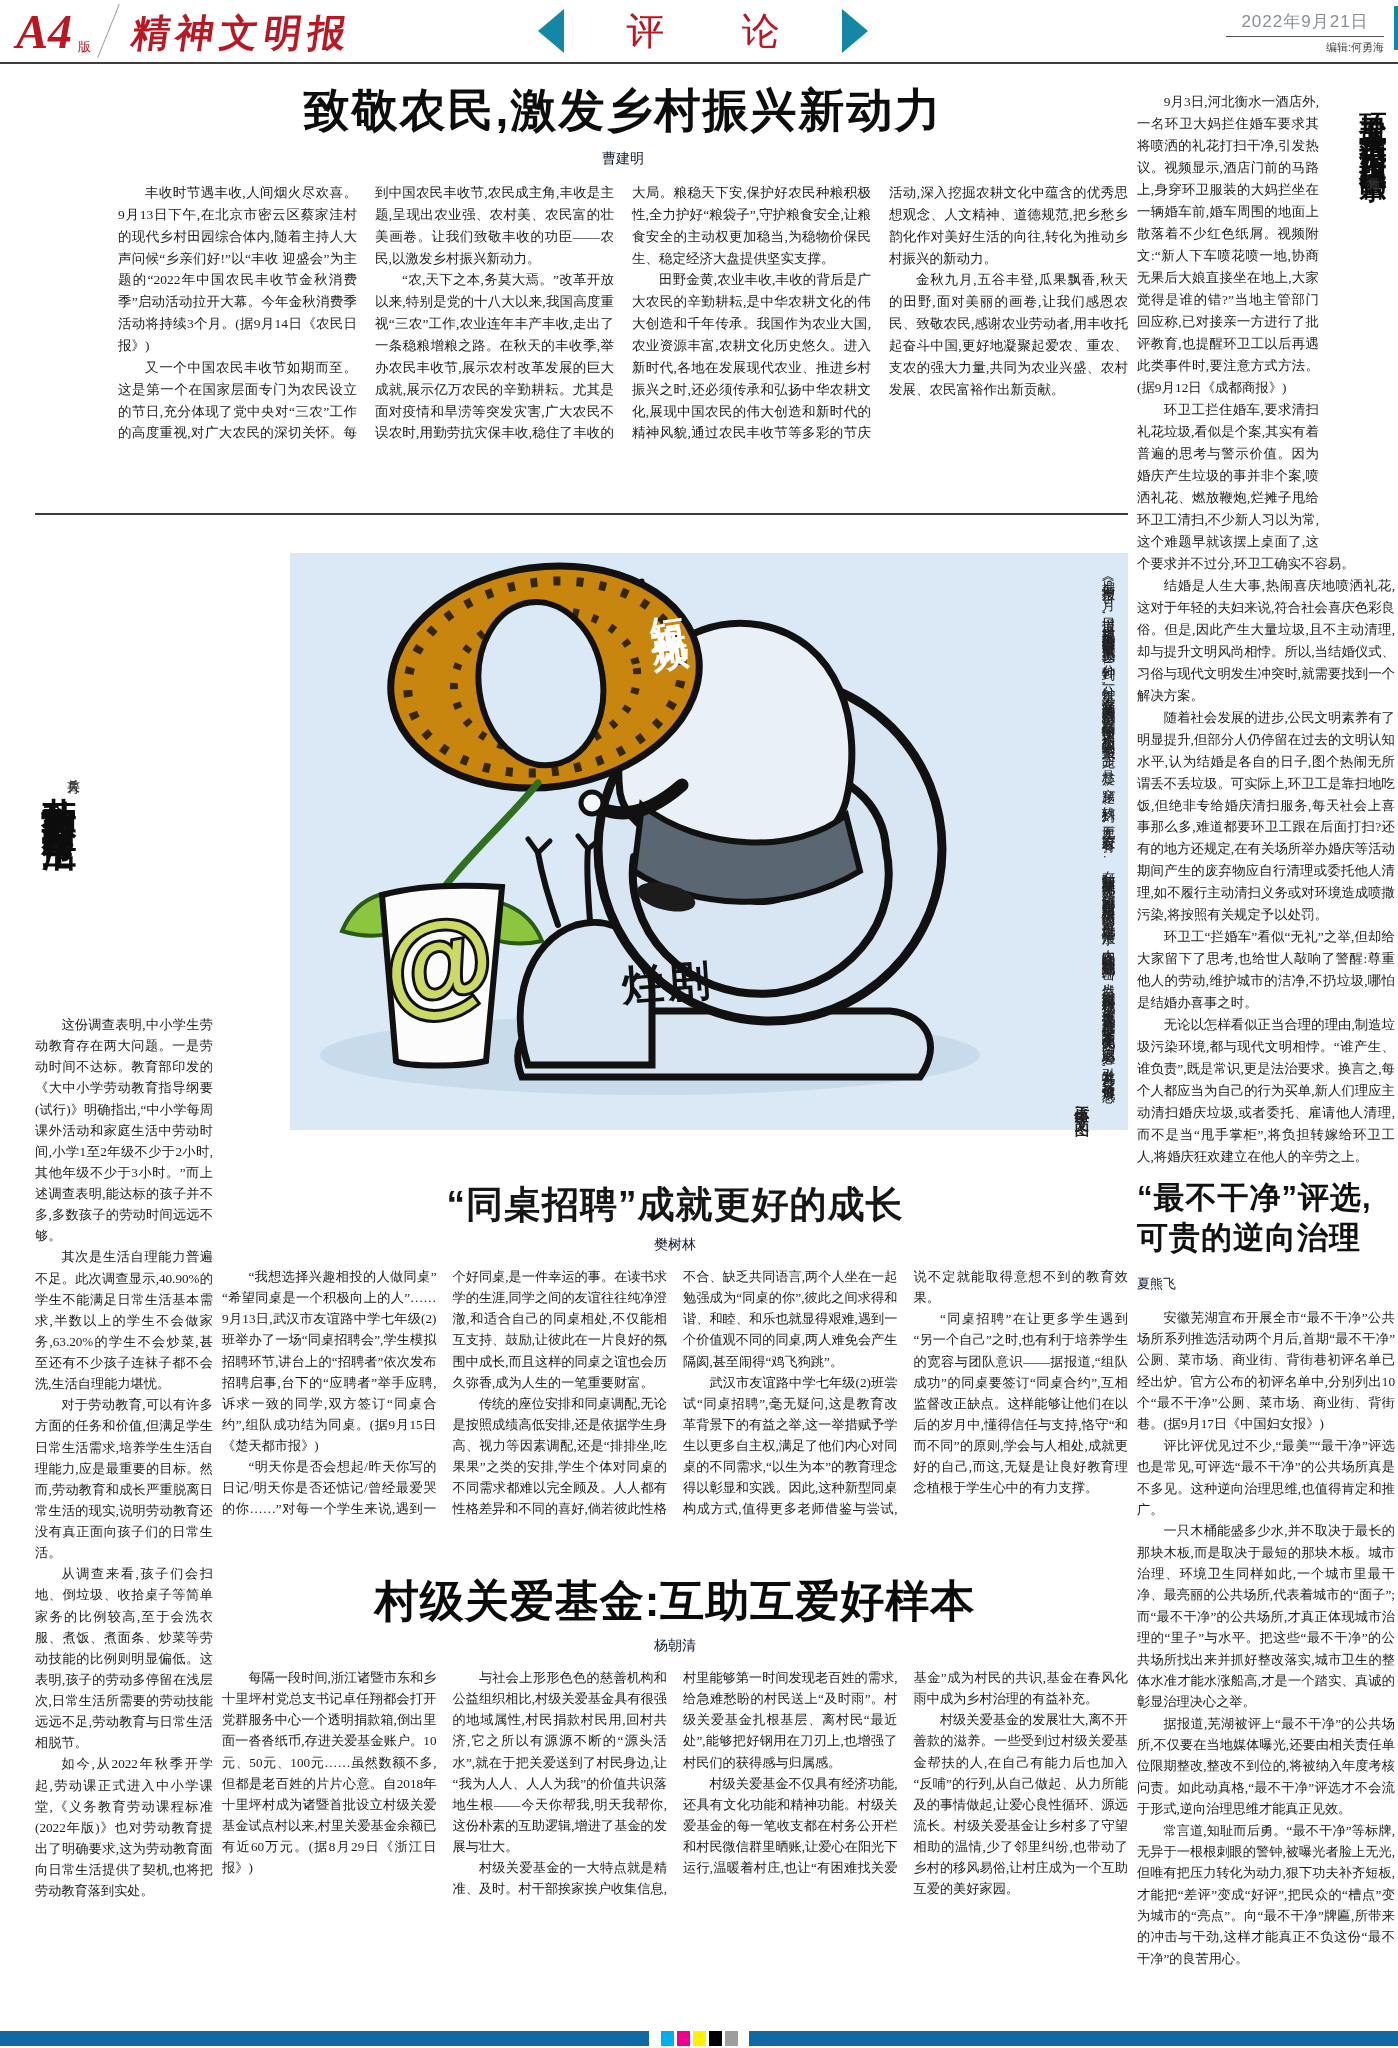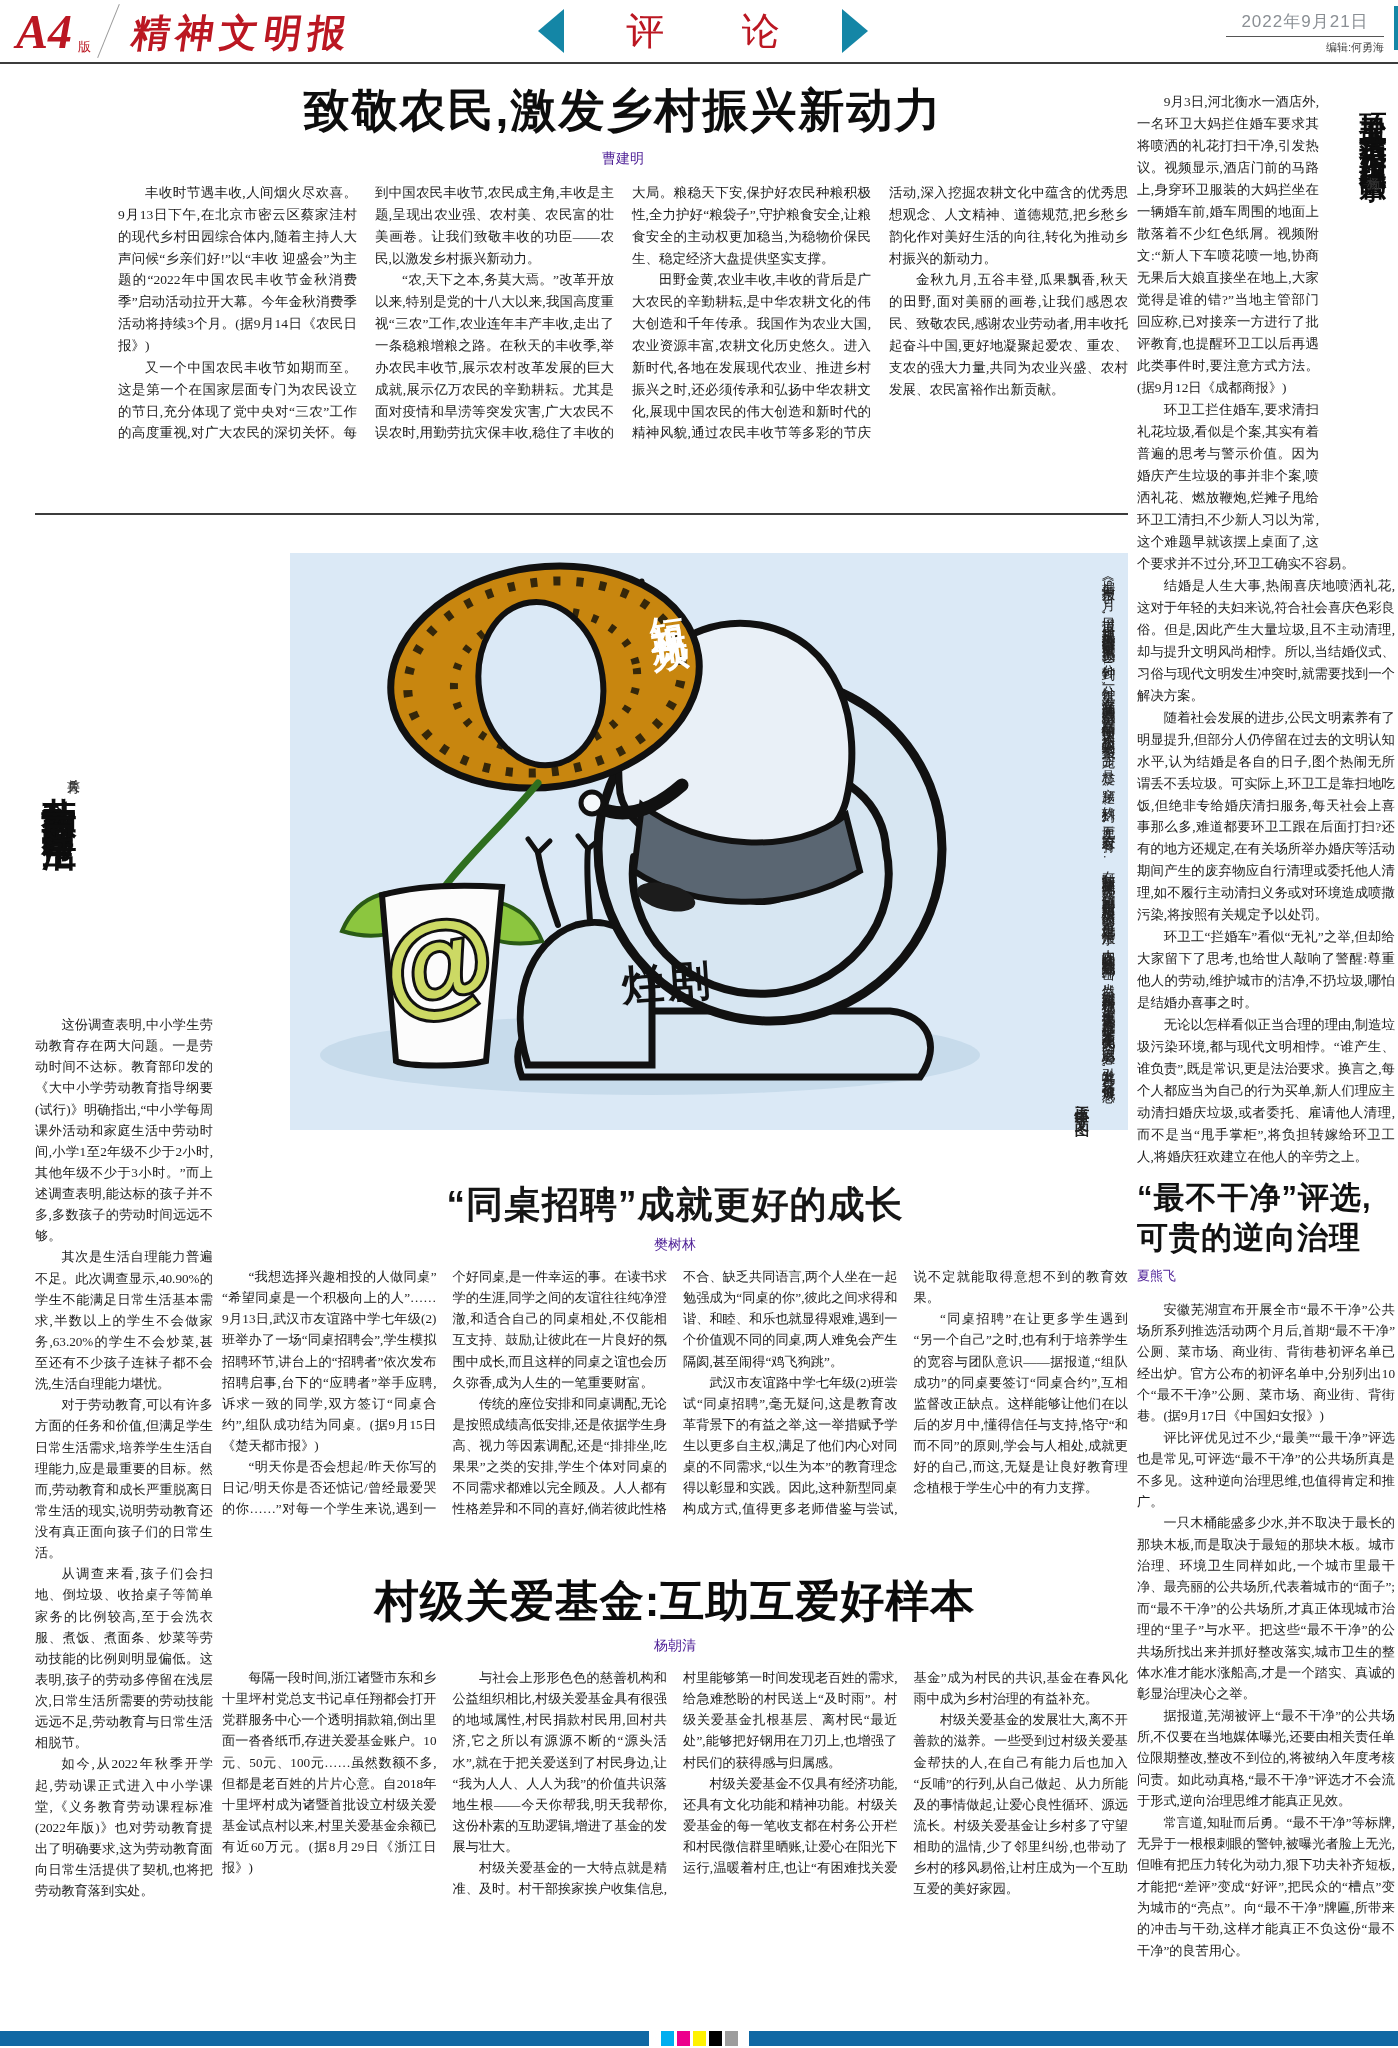--- a/index.html
+++ b/index.html
@@ -23,21 +23,21 @@
                  font-family:"Liberation Serif",serif;}
   .hdr-date{position:absolute;right:14px;top:10px;text-align:center;}
   .hdr-date .d{color:#8a8f94;font-size:17px;font-family:"Liberation Sans",sans-serif;letter-spacing:1px;}
   .date-rule{width:158px;height:1px;background:#555;margin:3px 0 3px auto;}
   .hdr-date .e{color:#444;font-size:11px;font-family:"Liberation Sans",sans-serif;text-align:right;}
   .edge-mark{position:absolute;right:0;top:6px;width:4px;height:44px;background:#1486a6;}
   .hdr-rule{position:absolute;left:0;top:62px;width:1398px;height:2px;background:#3c3c3c;}
 
   
   .body-text p{margin:0;text-indent:2em;text-align:justify;}
-  .byline{text-align:center;font-size:14px;color:#4c1d95;font-family:"Liberation Sans",sans-serif;}
+  .byline{text-align:center;font-size:14px;color:#0f172a;font-family:"Liberation Sans",sans-serif;}
 
   
   .art-main{position:absolute;left:118px;top:80px;width:1010px;}
   .art-main h1{margin:0;text-align:center;font-family:"Liberation Sans","DejaVu Sans",sans-serif;
                font-weight:bold;font-size:46px;letter-spacing:2px;color:#0d0d0d;}
   .art-main .byline{margin-top:8px;}
   .art-main .body-text{margin-top:14px;height:290px;overflow:hidden;
                        column-count:4;column-gap:18px;font-size:13.5px;line-height:1.62;}
 
   
@@ -84,21 +84,21 @@
   .art-fund h2{margin:0;text-align:center;font-family:"Liberation Sans","DejaVu Sans",sans-serif;
                font-weight:bold;font-size:44px;letter-spacing:1px;color:#0b0b0b;}
   .art-fund .byline{margin-top:6px;}
   .art-fund .body-text{margin-top:12px;height:316px;overflow:hidden;
                        column-count:4;column-gap:16px;font-size:13.2px;line-height:1.6;}
 
   
   .art-clean{position:absolute;left:1137px;top:1178px;width:258px;}
   .art-clean .t1,.art-clean .t2{font-family:"Liberation Sans","DejaVu Sans",sans-serif;font-weight:bold;
                                 font-size:31px;letter-spacing:1px;color:#111;line-height:1.3;}
-  .art-clean .byline{text-align:left;margin-top:8px;font-size:13px;}
+  .art-clean .byline{text-align:left;margin-top:16px;font-size:13px;}
   .art-clean .body-text{margin-top:14px;height:660px;overflow:hidden;font-size:13.2px;line-height:1.62;}
 
   
   .footer-bar{position:absolute;left:0;top:2031px;width:1398px;height:15px;background:#1068a4;}
   .cmyk-wrap{position:absolute;left:649px;top:2031px;width:100px;height:15px;background:#ffffff;
              display:flex;align-items:center;justify-content:center;gap:3px;}
   .cmyk-wrap span{display:block;width:13px;height:15px;}
 </style>
 </head>
 <body>

